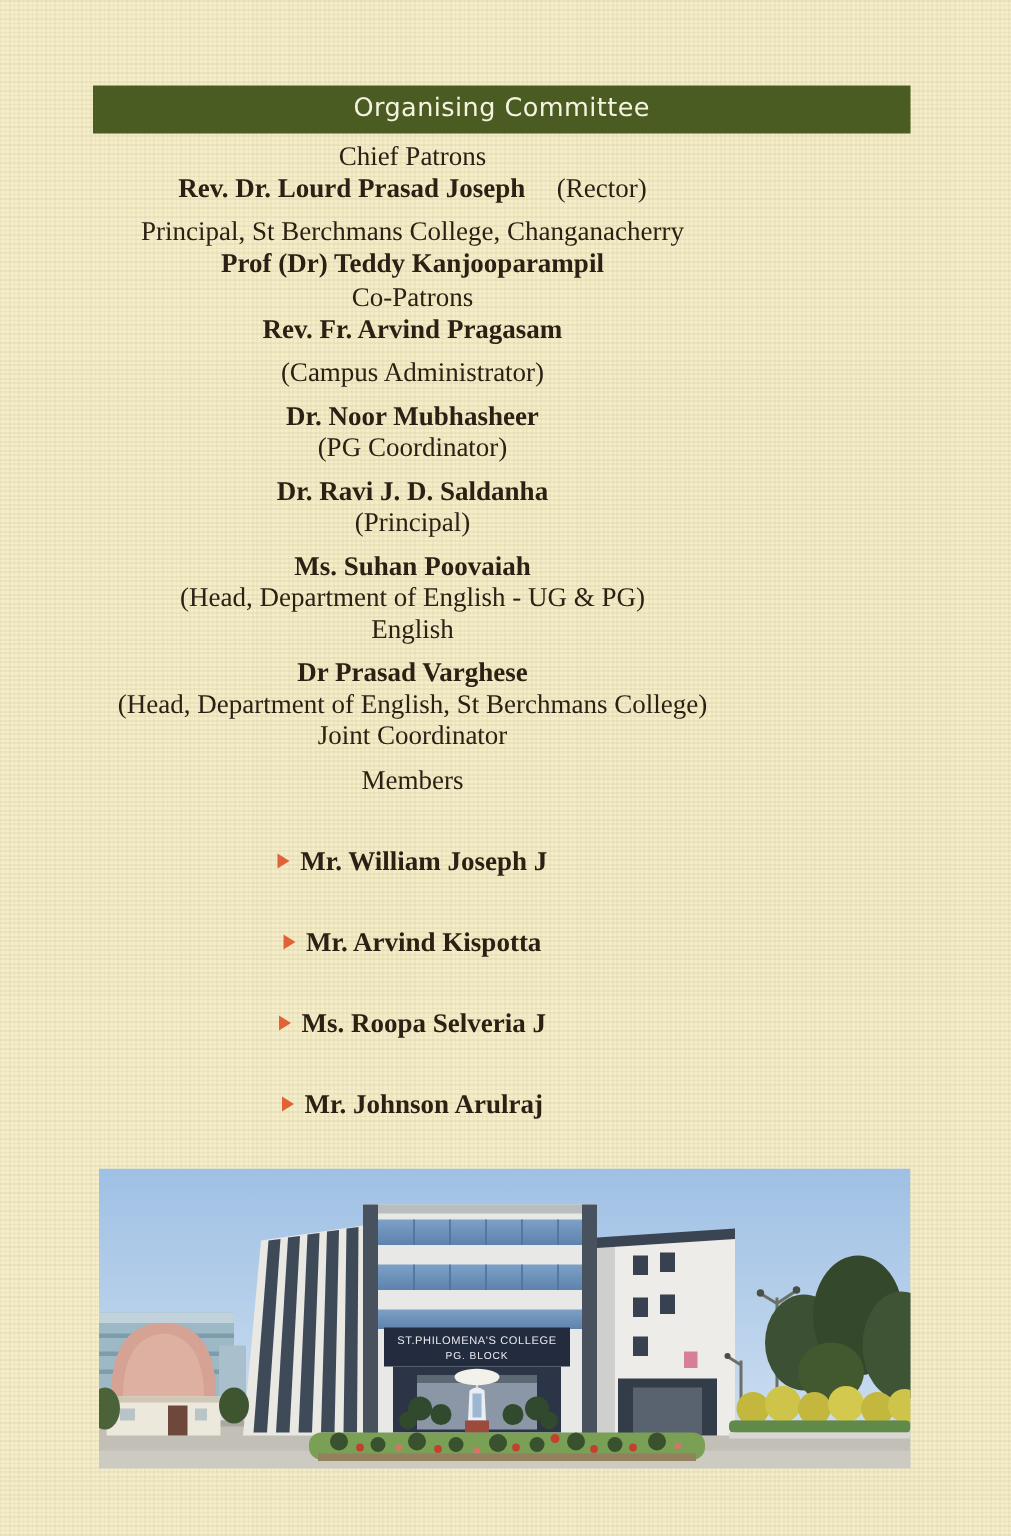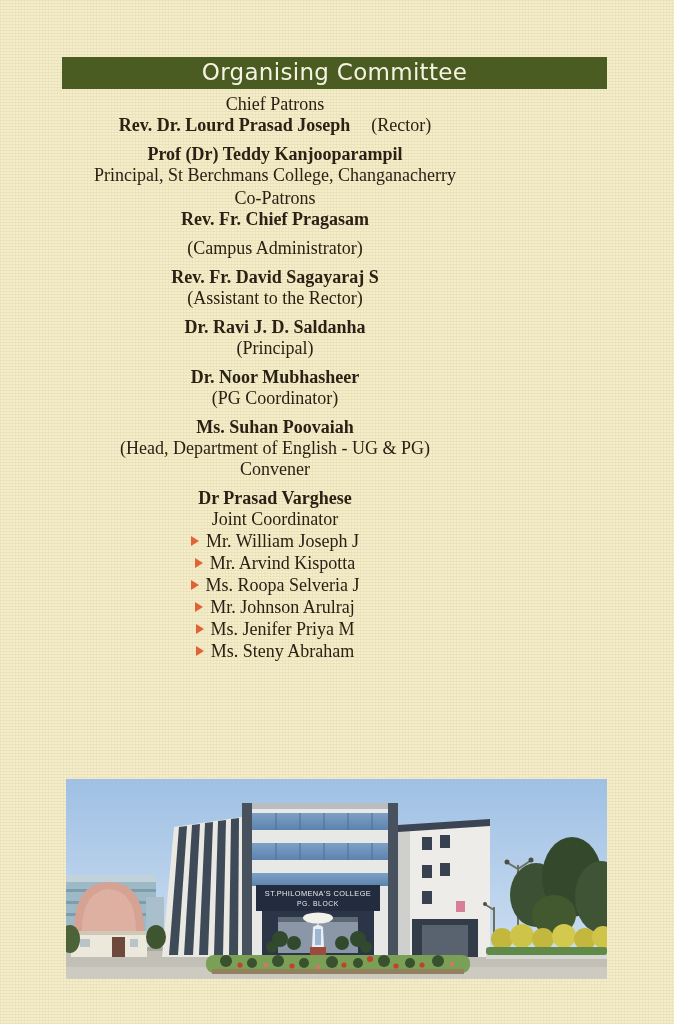--- a/index.html
+++ b/index.html
@@ -19,35 +19,35 @@
     font-family:"Liberation Serif","DejaVu Serif",serif;
     color:var(--text);
   }
   .bar{
     position:absolute;left:62px;top:57px;width:545px;height:32px;
     background:var(--green);
     display:flex;align-items:center;justify-content:center;
   }
   .bar-title{
     font-family:"DejaVu Sans","Liberation Sans",sans-serif;
-    font-size:23px;color:var(--title);letter-spacing:.3px;line-height:1;
+    font-size:17px;color:var(--title);letter-spacing:.3px;line-height:1;
     padding-bottom:2px;
   }
   .content{
     position:absolute;left:0;top:94px;width:550px;
     text-align:center;font-size:18px;line-height:21px;
   }
   .h{margin-top:2px;}
   .h.first{margin-top:0;}
   .entry{margin-top:8px;}
   .line{line-height:21px;}
   .nm{font-weight:bold;text-align:center;}
   .sfx{margin-left:21px;}
   .members{margin-top:9px;}
-  .member-row{line-height:22px;font-weight:normal;}
+  .member-row{line-height:22px;font-weight:bold;margin-top:32px;}
   .tri{
     display:inline-block;width:0;height:0;vertical-align:1px;
     border-left:8px solid var(--bullet);
     border-top:5px solid transparent;
     border-bottom:5px solid transparent;
     margin-right:7px;
   }
   .photo{
     position:absolute;left:66px;top:779px;width:541px;height:200px;display:block;
   }
@@ -59,55 +59,53 @@
   <span class="bar-title">Organising Committee</span>
 </div>
 
 <div class="content">
 
   <div class="h first">Chief Patrons</div>
   <div class="line">
     <span class="nm">Rev. Dr. Lourd Prasad Joseph</span><span class="sfx">(Rector)</span>
   </div>
   <div class="entry">
+    <div class="line">Principal, St Berchmans College, Changanacherry</div>
     <div class="line nm">Prof (Dr) Teddy Kanjooparampil</div>
-    <div class="line">Principal, St Berchmans College, Changanacherry</div>
   </div>
 
   <div class="h">Co-Patrons</div>
-  <div class="line nm">Rev. Fr. Chief Pragasam</div>
+  <div class="line nm">Rev. Fr. Arvind Pragasam</div>
   <div class="entry line">(Campus Administrator)</div>
 
-  <div class="entry">
-    <div class="line nm">Rev. Fr. David Sagayaraj S</div>
-    <div class="line">(Assistant to the Rector)</div>
+
+  <div class="entry">
+    <div class="line nm">Dr. Noor Mubhasheer</div>
+    <div class="line">(PG Coordinator)</div>
   </div>
 
   <div class="entry">
     <div class="line nm">Dr. Ravi J. D. Saldanha</div>
     <div class="line">(Principal)</div>
   </div>
 
   <div class="entry">
-    <div class="line nm">Dr. Noor Mubhasheer</div>
-    <div class="line">(PG Coordinator)</div>
-  </div>
-
-  <div class="entry">
     <div class="line nm">Ms. Suhan Poovaiah</div>
     <div class="line">(Head, Department of English - UG &amp; PG)</div>
-    <div class="line">Convener</div>
+    <div class="line">English</div>
   </div>
 
 
   <div class="entry">
     <div class="line nm">Dr Prasad Varghese</div>
+    <div class="line">(Head, Department of English, St Berchmans College)</div>
     <div class="line">Joint Coordinator</div>
   </div>
 
+  <div class="h members">Members</div>
   <div class="member-row"><span class="tri"></span><span>Mr. William Joseph J</span></div>
   <div class="member-row"><span class="tri"></span><span>Mr. Arvind Kispotta</span></div>
   <div class="member-row"><span class="tri"></span><span>Ms. Roopa Selveria J</span></div>
   <div class="member-row"><span class="tri"></span><span>Mr. Johnson Arulraj</span></div>
   <div class="member-row"><span class="tri"></span><span>Ms. Jenifer Priya M</span></div>
   <div class="member-row"><span class="tri"></span><span>Ms. Steny Abraham</span></div>
 </div>
 
 <svg class="photo" viewBox="0 0 541 200" aria-hidden="true">
   <defs>

